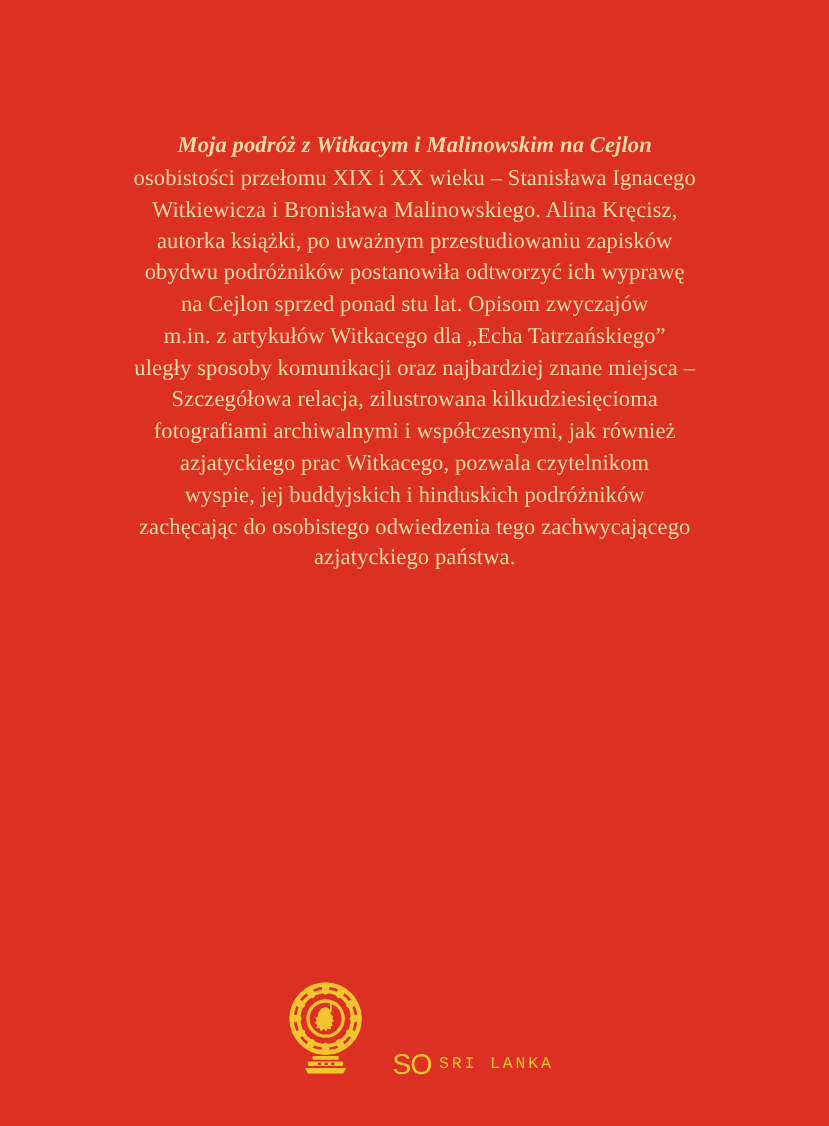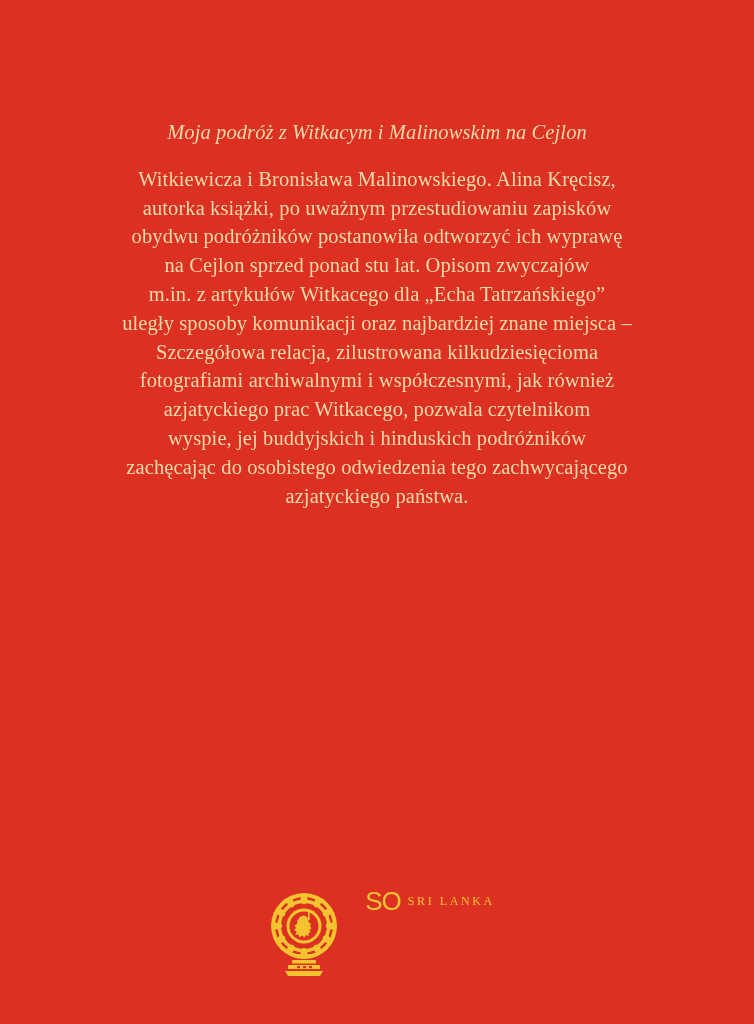--- a/index.html
+++ b/index.html
@@ -29,32 +29,33 @@
     text-align: center;
     color: #f2d9a8;
     font-size: 20.5px;
     line-height: 28.8px;
     font-family: "Liberation Serif", serif;
     letter-spacing: 0.1px;
   }
   .blurb .title-run {
     font-style: italic;
     display: block;
-    margin-bottom: 18px;
+    margin-bottom: 1px;
+    font-weight: bold;
   }
   .blurb p {
     margin: 0;
   }
   .emblem-area {
     position: absolute;
     left: 0;
     right: 0;
     bottom: 44px;
     display: flex;
-    align-items: flex-start;
+    align-items: flex-end;
     justify-content: center;
     gap: 16px;
   }
   .crest {
     width: 90px;
     height: 96px;
     position: relative;
     flex: 0 0 auto;
   }
   .brand {
@@ -64,33 +65,34 @@
     margin-top: 4px;
   }
   .brand-mark {
     font-size: 26px;
     line-height: 1;
     color: #f4c430;
     font-family: "Liberation Sans", sans-serif;
     letter-spacing: -1px;
   }
   .brand-text {
-    font-size: 12px;
+    font-size: 15px;
     letter-spacing: 2.6px;
     color: #f4c430;
-    font-family: Liberation Serif, serif;
+    font-family: Liberation Mono, monospace;
   }
 </style>
 </head>
 <body>
 
 <div class="page">
 
   <div class="blurb">
     <span class="title-run">Moja podróż z Witkacym i Malinowskim na Cejlon</span>
+    <p>osobistości przełomu XIX i XX wieku – Stanisława Ignacego</p>
     <p>Witkiewicza i Bronisława Malinowskiego. Alina Kręcisz,</p>
     <p>autorka książki, po uważnym przestudiowaniu zapisków</p>
     <p>obydwu podróżników postanowiła odtworzyć ich wyprawę</p>
     <p>na Cejlon sprzed ponad stu lat. Opisom zwyczajów</p>
     <p>m.in. z artykułów Witkacego dla „Echa Tatrzańskiego”</p>
     <p>uległy sposoby komunikacji oraz najbardziej znane miejsca –</p>
     <p>Szczegółowa relacja, zilustrowana kilkudziesięcioma</p>
     <p>fotografiami archiwalnymi i współczesnymi, jak również</p>
     <p>azjatyckiego prac Witkacego, pozwala czytelnikom</p>
     <p>wyspie, jej buddyjskich i hinduskich podróżników</p>

